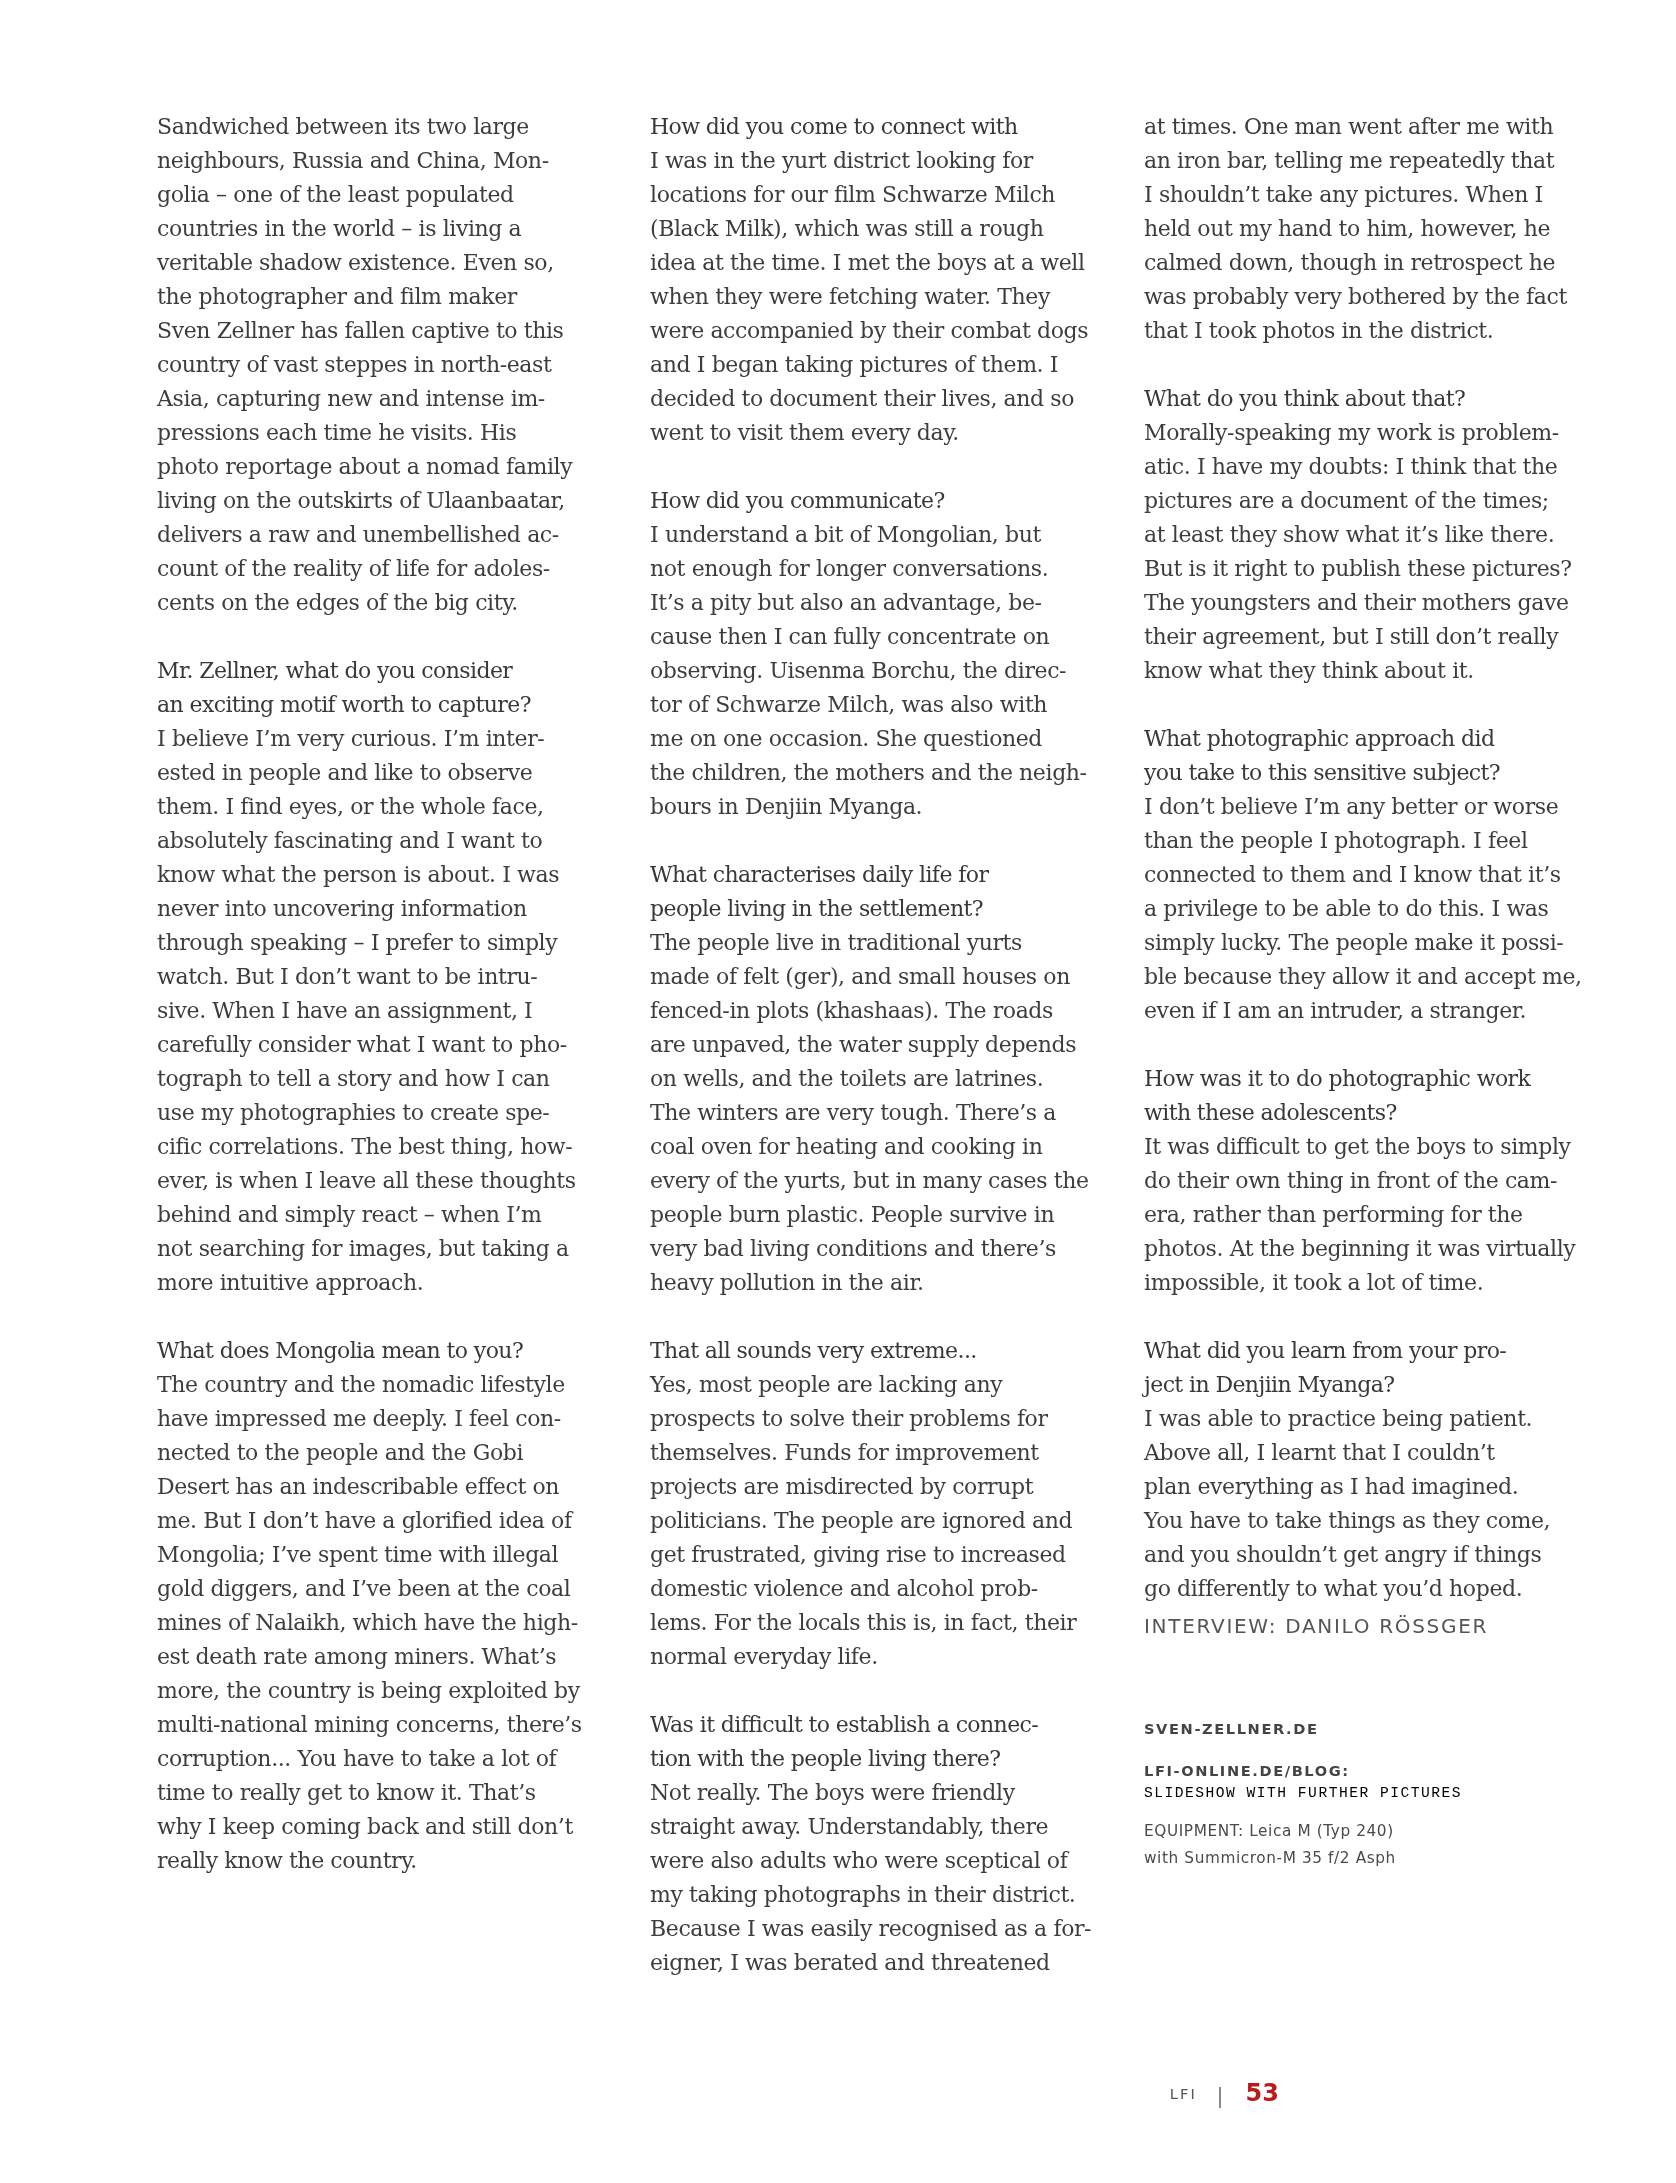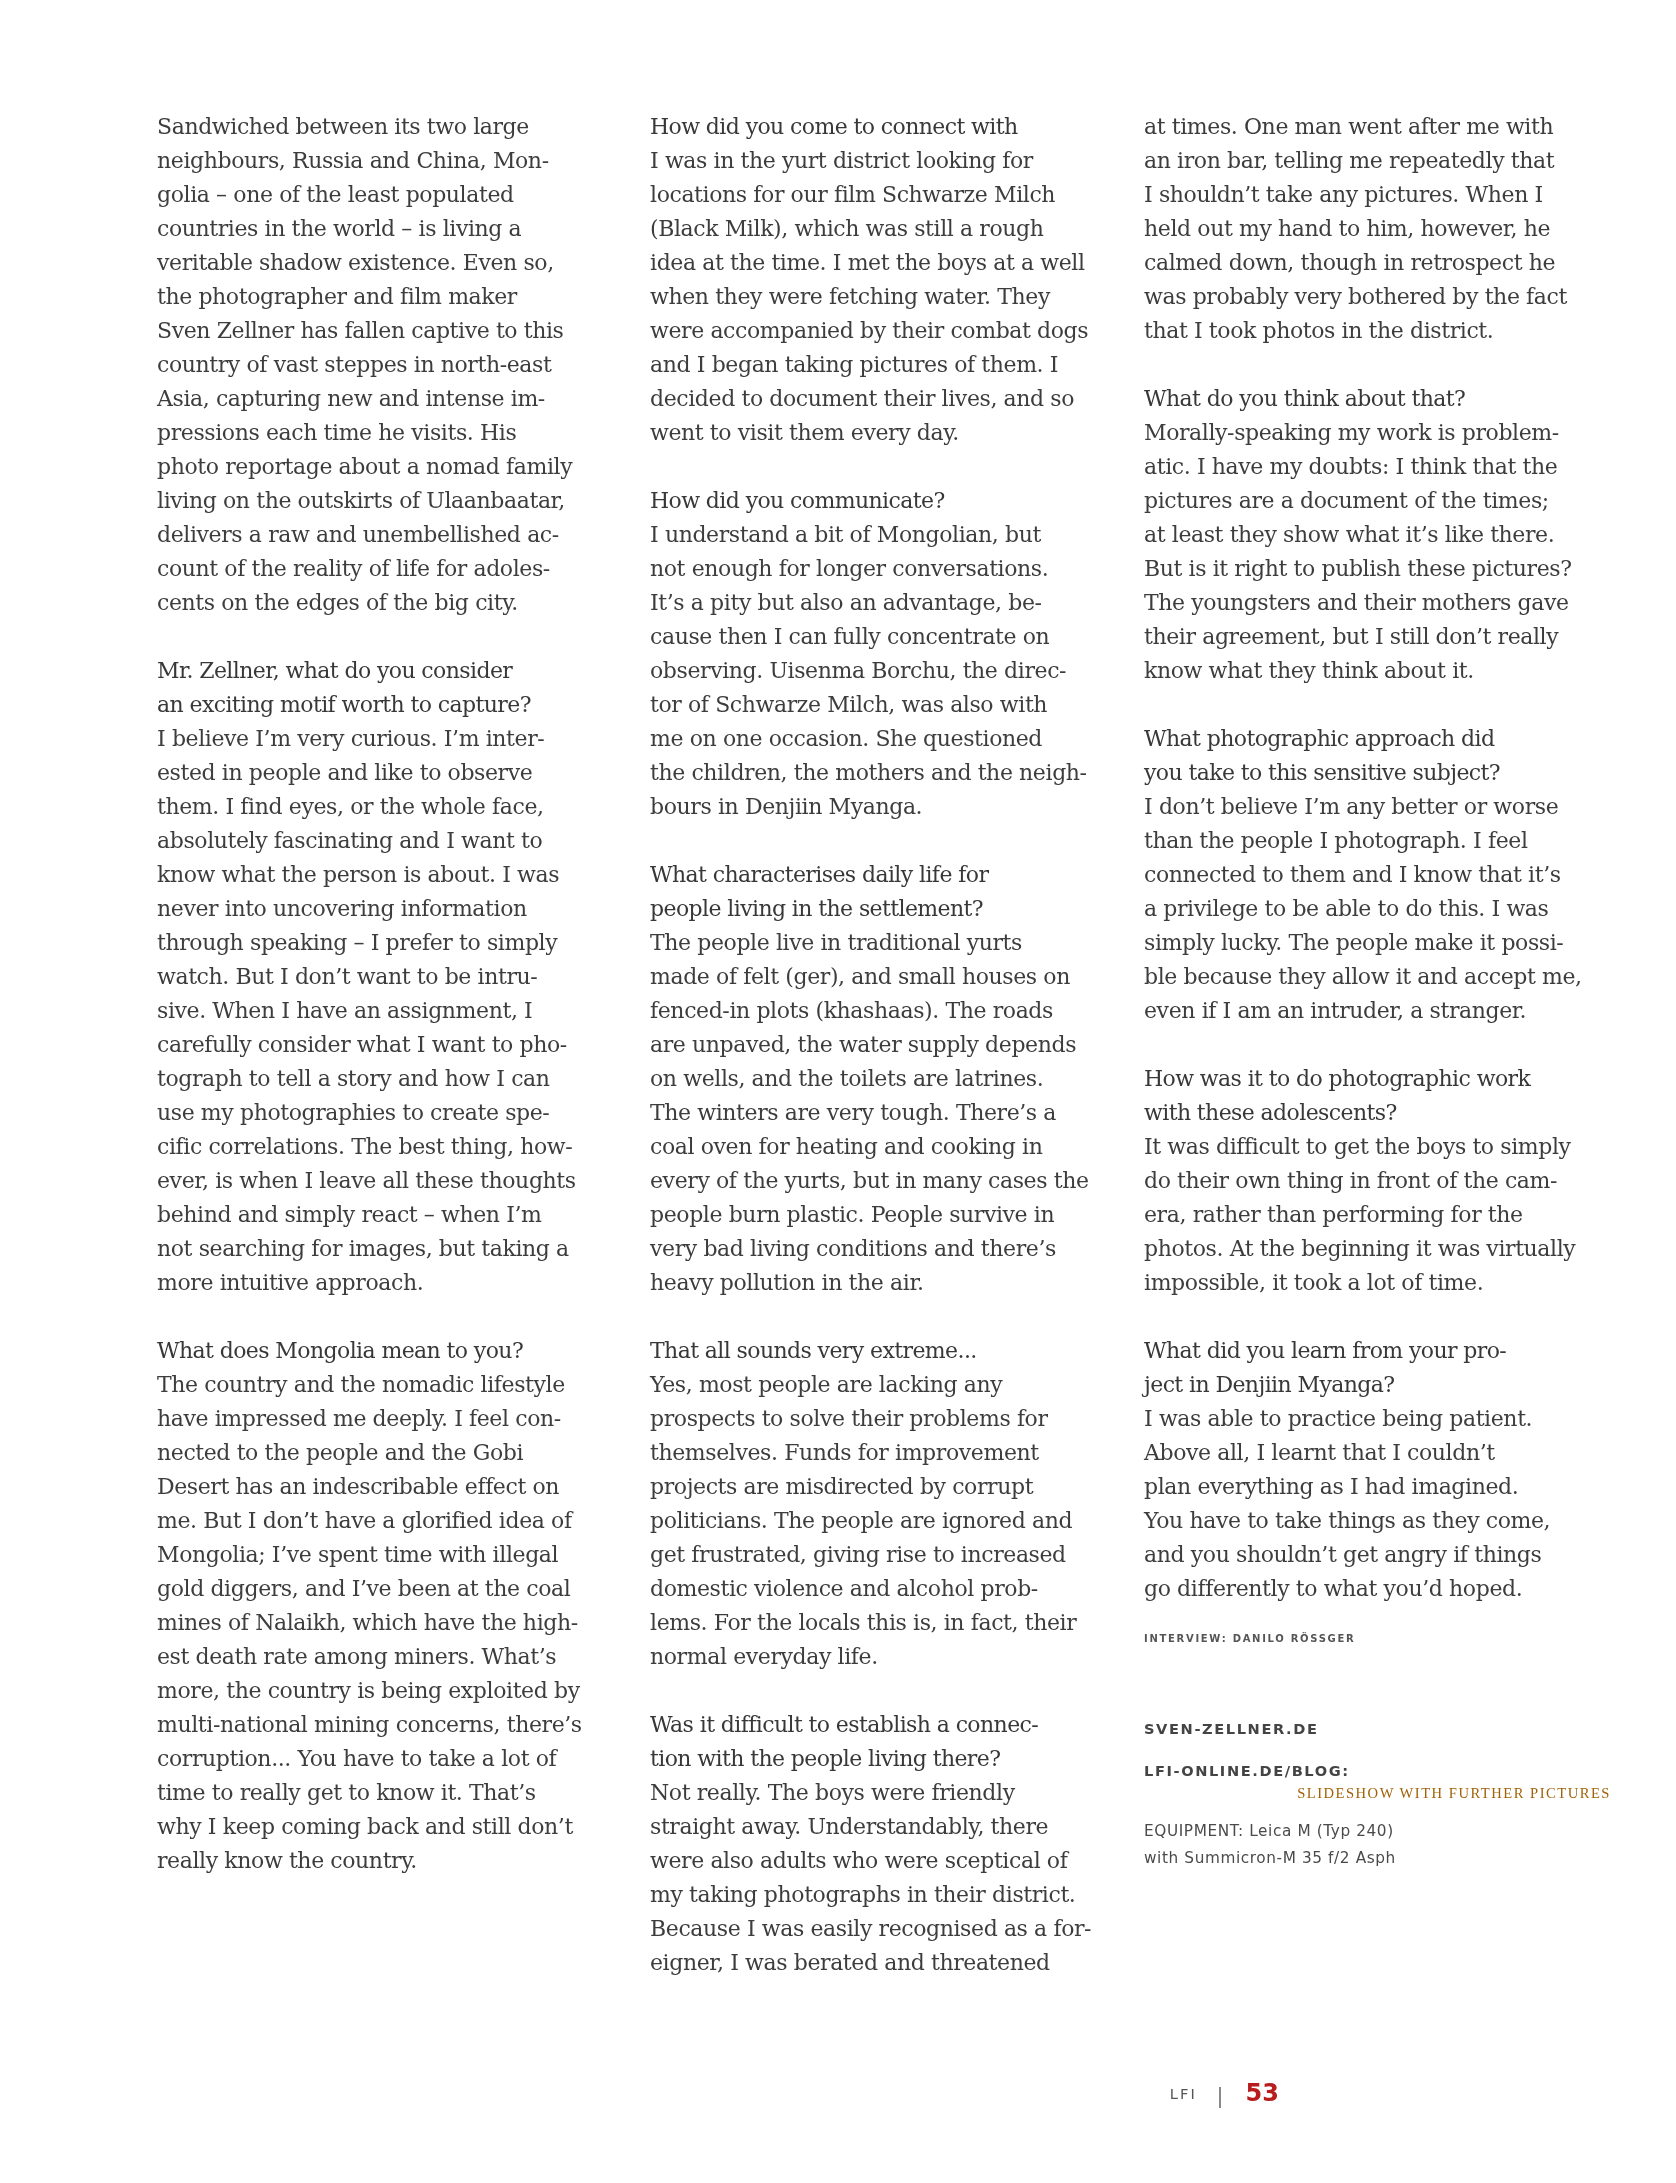--- a/index.html
+++ b/index.html
@@ -16,33 +16,33 @@
       height: 34px;
       color: #3d3d3d;
       white-space: nowrap;
       letter-spacing: -0.4px;
     }
     .q .line { font-weight: normal; color: #383838; letter-spacing: -0.6px; }
     .gap { height: 34px; }
     .it { }
     .credit {
       font-family: "DejaVu Sans", "Liberation Sans", sans-serif;
-      font-size: 10px; letter-spacing: 1.7px; color: #555555;
-      margin-top: 22px; height: 22px; line-height: 22px; white-space: nowrap; font-weight: bold;
+      font-size: 20px; letter-spacing: 1.7px; color: #555555;
+      margin-top: 9px; height: 22px; line-height: 22px; white-space: nowrap;
     }
     .sidebar { position: absolute; left: 1144px; top: 1717px; width: 467px; }
     .sb-bold {
       font-family: "DejaVu Sans", "Liberation Sans", sans-serif;
       font-weight: bold; font-size: 14.6px; letter-spacing: 1.6px; color: #444444;
       line-height: 23px; height: 23px; white-space: nowrap;
     }
     .sb-reg {
-      font-family: Liberation Serif, serif;
-      font-size: 14.6px; letter-spacing: 1.5px; color: #a16207;
-      line-height: 23px; height: 23px; white-space: nowrap; text-align: right;
+      font-family: Liberation Mono, monospace;
+      font-size: 14.6px; letter-spacing: 1.5px; color: #000000;
+      line-height: 23px; height: 23px; white-space: nowrap;
     }
     .sb-eq {
       font-family: "DejaVu Sans", "Liberation Sans", sans-serif;
       font-size: 15.3px; letter-spacing: 0.6px; color: #4a4a4a;
       line-height: 27px; height: 27px; white-space: nowrap;
     }
     .sb-gap { height: 19px; }
     .folio { position: absolute; right: 61px; top: 2079px; display: flex; align-items: center; gap: 9px; }
     .folio-mag {
       font-family: "DejaVu Sans", "Liberation Sans", sans-serif;

